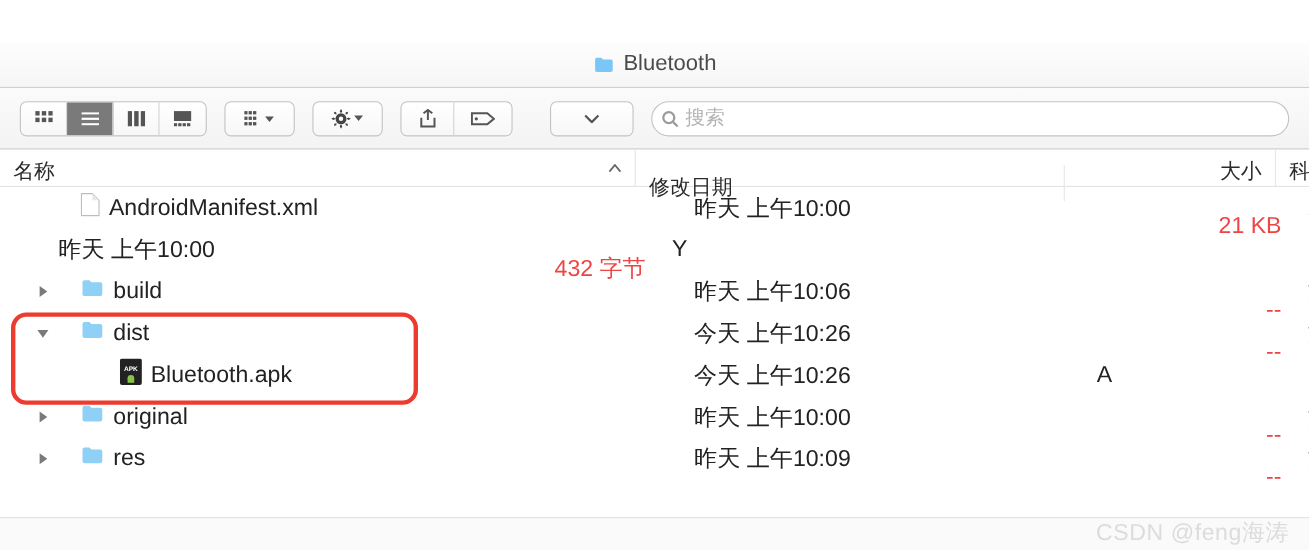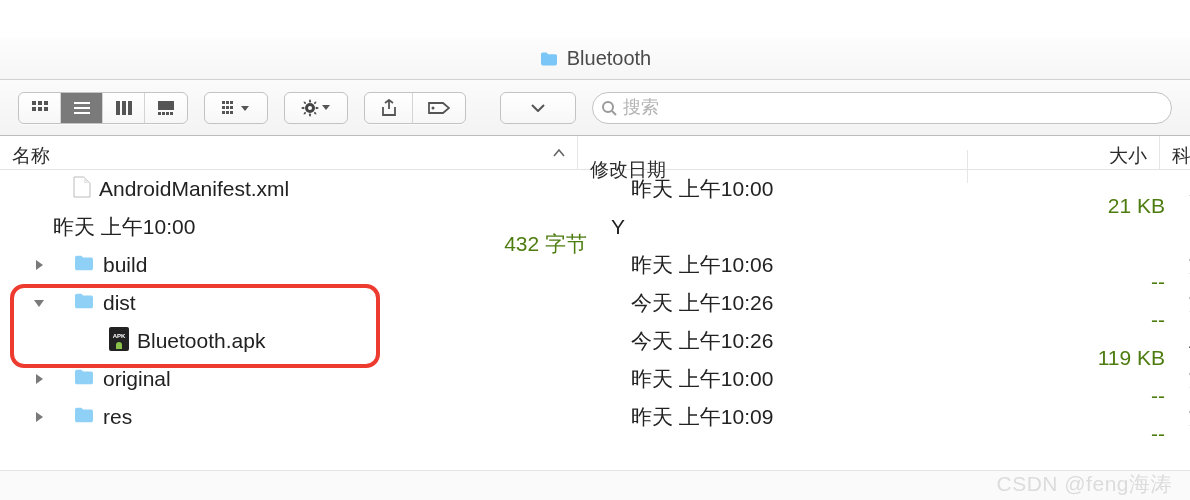--- a/index.html
+++ b/index.html
@@ -22,21 +22,21 @@
 .col-name { flex: 0 0 578px; position: relative; }
 .col-date { flex: 0 0 390px; margin-top: 28px; }
 .col-size { flex: 0 0 192px; justify-content: flex-end; }
 .col-kind { flex: 1; border-right: none; }
 .sortcaret { position: absolute; right: 12px; top: 50%; transform: translateY(-50%); }
 .rows { position: relative; padding-left: 17px; }
 .row { height: 38px; display: flex; align-items: center; font-size: 21px; color: #222; }
 .cell { padding: 0 12px; display: flex; align-items: center; height: 100%; }
 .cell-name { flex: 0 0 578px; gap: 8px; }
 .cell-date { flex: 0 0 390px; padding-left: 36px; color: #222; }
-.cell-size { flex: 0 0 192px; justify-content: flex-end; color: #4d7c0f; margin-top: 34px; }
+.cell-size { flex: 0 0 192px; justify-content: flex-end; color: #ef4444; margin-top: 34px; }
 .cell-kind { flex: 1; overflow:hidden; white-space:nowrap; }
 .disclose { width: 20px; display: flex; justify-content: center; }
 .indent0 { width: 8px; } .indent1 { width: 44px; }
 .fileicon, .foldicon, .apkicon { flex-shrink: 0; }
 .hl { position: absolute; left: 10px; top: 114px; width: 370px; height: 84px; border: 4px solid #ee3b30; border-radius: 14px; pointer-events: none; }
 .bottombar { position: absolute; left:0; right:0; bottom:0; height:30px; border-top:1px solid #e3e3e3; background:#fafafa; }
 .watermark { position:absolute; right:18px; bottom:2px; color:#dcdcdc; font-size:21px; font-family: Arial; letter-spacing:.5px; }
 </style>
 </head>
 <body>
@@ -231,21 +231,20 @@
             <rect width="20" height="24" rx="2" fill="#222"></rect>
             <text x="10" y="11" text-anchor="middle" fill="#fff" font-size="6" font-family="Arial" font-weight="bold">APK</text>
             <g fill="#8bc34a">
               <circle cx="10" cy="18" r="3"></circle>
               <rect x="7" y="18" width="6" height="4"></rect>
             </g>
           </svg></span>
         <span>Bluetooth.apk</span>
       </div>
       <div class="cell cell-date">今天 上午10:26</div>
-      <div class="cell cell-size">119 KB</div>
       <div class="cell cell-kind">A</div>
     </div>
     <div class="row">
       <div class="cell cell-name">
         <span class="disclose">
           <svg width="10" height="12" viewBox="0 0 10 12">
             <path fill="#7a7a7a" d="M2 1l7 5-7 5z"></path>
           </svg>
         </span>
         <span class="indent0"></span>

